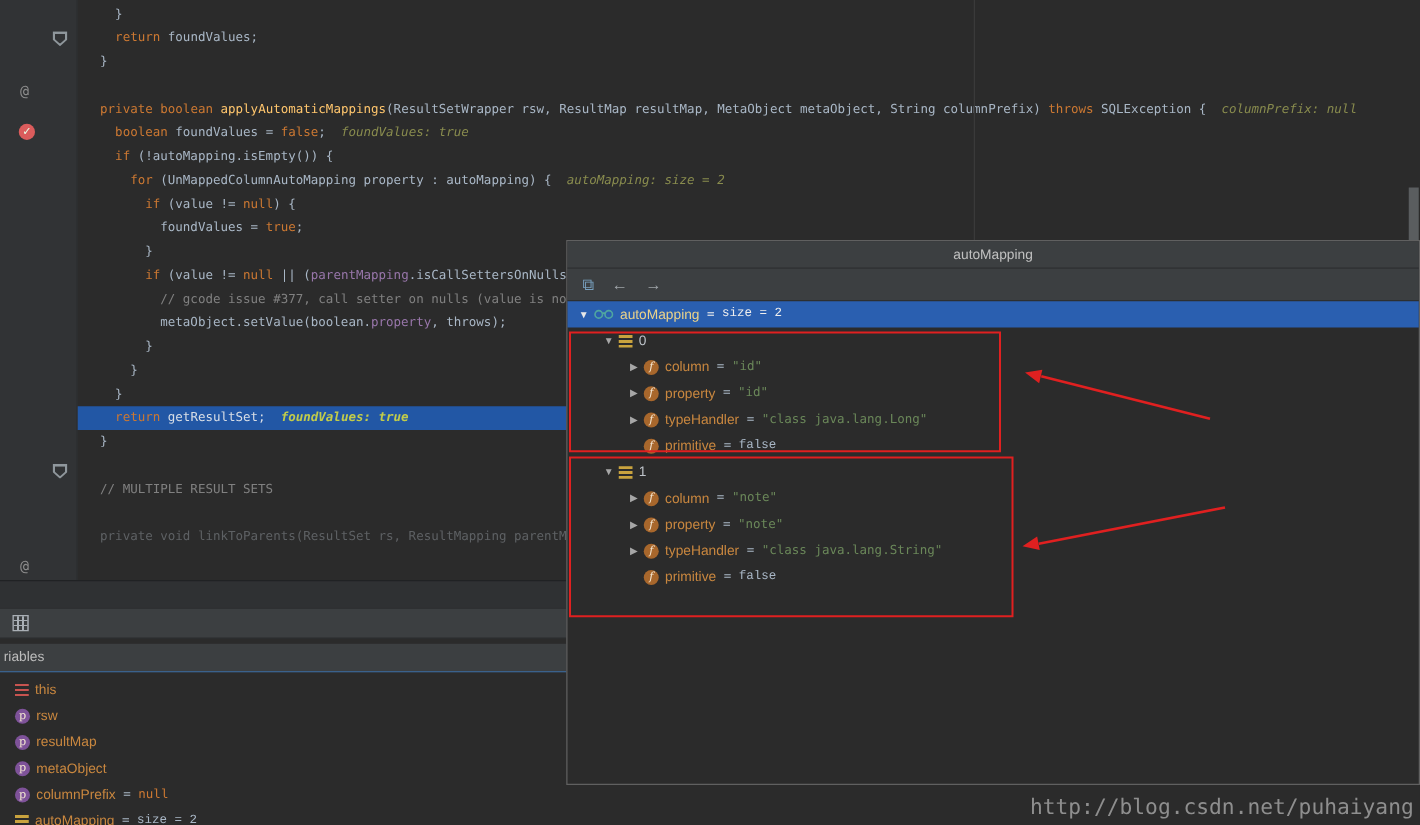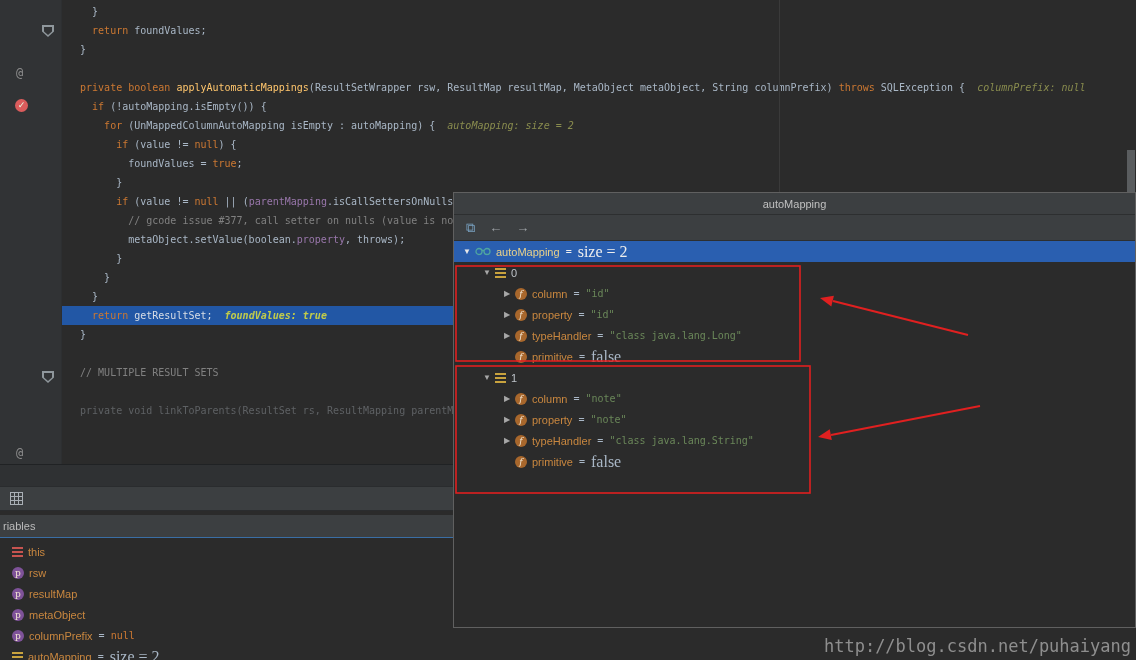--- a/index.html
+++ b/index.html
@@ -76,21 +76,21 @@
   .icon-param { background:#7e5299; }
   .icon-list  { width:11px; height:10px;
       background:repeating-linear-gradient(to bottom,#c9a33e 0 2px, transparent 2px 4px); }
   .icon-value { width:11px; height:10px;
       background:repeating-linear-gradient(to bottom,#c75450 0 2px, transparent 2px 4px); }
   .icon-watch { display:inline-flex; align-items:center; }
   .tname { color:#c9873f; }
   .tname.idx { color:#bdc2c8; }
   .teq { color:#a9b7c6; font-family:"DejaVu Sans Mono",monospace; font-size:10px; }
   .tval-str   { color:#6a8759; font-family:"DejaVu Sans Mono",monospace; font-size:10px; }
-  .tval-plain { color:#a9b7c6; font-family:Liberation Serif, serif; font-size:16px; }
+  .tval-plain { color:#a9b7c6; font-family:Liberation Mono, monospace; font-size:10px; }
   .tval-kw    { color:#cc7832; font-family:"DejaVu Sans Mono",monospace; font-size:10px; }
   .selected .tname { color:#ead28a; }
   .selected .teq, .selected .tval-plain { color:#eeeeee; }
 
   
   #annotations { position:absolute; left:0; top:0; width:1136px; height:660px; z-index:4; pointer-events:none; }
   #watermark { position:absolute; right:5px; bottom:4px; z-index:5;
                font-family:"DejaVu Sans Mono",monospace; font-size:17px; color:#a0a0a0; opacity:.85; }
 </style>
 </head>
@@ -98,22 +98,23 @@
 
 <div id="screen">
 
   <div id="editor">
     <div id="code-lines">
         <div class="code-line"><span class="pl">    }</span></div>
         <div class="code-line"><span class="kw">    return</span><span class="pl"> foundValues;</span></div>
         <div class="code-line"><span class="pl">  }</span></div>
         <div class="code-line"></div>
         <div class="code-line"><span class="kw">  private</span><span class="pl"> </span><span class="kw">boolean</span><span class="pl"> </span><span class="mth">applyAutomaticMappings</span><span class="pl">(ResultSetWrapper rsw, ResultMap resultMap, MetaObject metaObject, String columnPrefix) </span><span class="kw">throws</span><span class="pl"> SQLException {  </span><span class="hint">columnPrefix: null</span></div>
+        <div class="code-line"><span class="kw">    boolean</span><span class="pl"> foundValues = </span><span class="kw">false</span><span class="pl">;  </span><span class="hint">foundValues: true</span></div>
         <div class="code-line"><span class="kw">    if</span><span class="pl"> (!autoMapping.isEmpty()) {</span></div>
-        <div class="code-line"><span class="kw">      for</span><span class="pl"> (UnMappedColumnAutoMapping isEmpty : autoMapping) {  </span><span class="hint">autoMapping: size = 2</span></div>
+        <div class="code-line"><span class="kw">      for</span><span class="pl"> (UnMappedColumnAutoMapping property : autoMapping) {  </span><span class="hint">autoMapping: size = 2</span></div>
         <div class="code-line"><span class="kw">        if</span><span class="pl"> (value != </span><span class="kw">null</span><span class="pl">) {</span></div>
         <div class="code-line"><span class="pl">          foundValues = </span><span class="kw">true</span><span class="pl">;</span></div>
         <div class="code-line"><span class="pl">        }</span></div>
         <div class="code-line"><span class="kw">        if</span><span class="pl"> (value != </span><span class="kw">null</span><span class="pl"> || (</span><span class="fld">parentMapping</span><span class="pl">.isCallSettersOnNulls() &amp;&amp; !mapping.</span><span class="fld">primitive</span><span class="pl">)) {</span></div>
         <div class="code-line"><span class="cmt">          // gcode issue #377, call setter on nulls (value is not 'found')</span></div>
         <div class="code-line"><span class="pl">          metaObject.setValue(boolean.</span><span class="fld">property</span><span class="pl">, throws);</span></div>
         <div class="code-line"><span class="pl">        }</span></div>
         <div class="code-line"><span class="pl">      }</span></div>
         <div class="code-line"><span class="pl">    }</span></div>
         <div class="code-line dbg"><span class="kw">    return</span><span class="pl"> getResultSet;  </span><span class="hinthi">foundValues: true</span></div>

